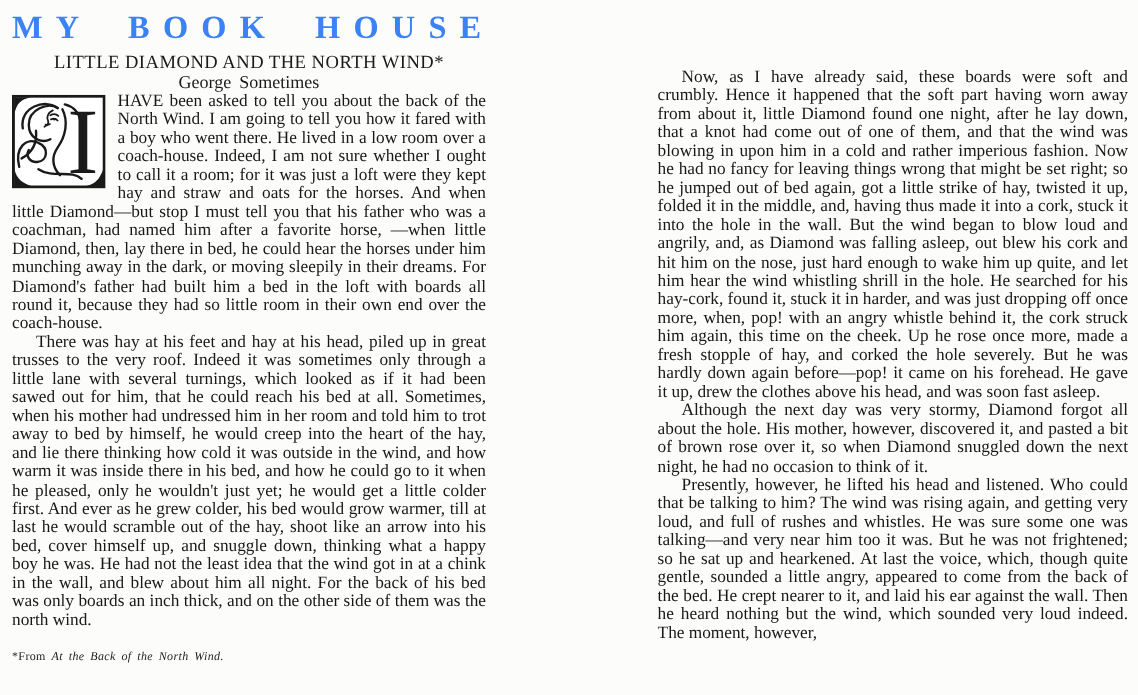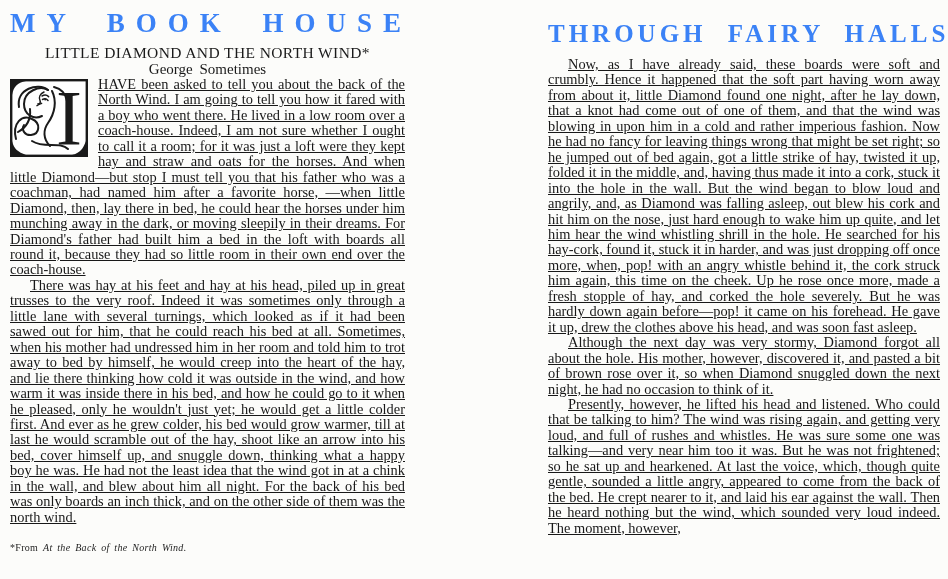--- a/index.html
+++ b/index.html
@@ -77,21 +77,20 @@
     line-height: 15.45px;
     text-align: justify;
     color: #181818;
   }
   .body-left  { top: 77px; height: 461px; }
   .body-right { top: 57px; height: 496px; }
 
   .body-text p {
     margin: 0;
     text-indent: 20px;
-    text-decoration: underline;
   }
   .body-text p.opening {
     text-indent: 0;
   }
 
   .initial-block {
     float: left;
     width: 78px;
     height: 78px;
     margin: 2px 10px 2px 0;
@@ -164,21 +163,20 @@
   </div>
 
   <div class="footnote">
     <span>*From </span><i>At the Back of the North Wind.</i>
   </div>
 
   <div class="page-number page-number-left">422</div>
 </section>
 
 <section class="page page-right">
-  <h1 class="running-head running-head-right">THROUGH FAIRY HALLS</h1>
 
   <div class="body-text body-right">
     <p>Now, as I have already said, these boards were soft and crumbly.  Hence it happened that the soft part having worn away from about it, little Diamond found one night, after he lay down, that a knot had come out of one of them, and that the wind was blowing in upon him in a cold and rather imperious fashion. Now he had no fancy for leaving things wrong that might be set right; so he jumped out of bed again, got a little strike of hay, twisted it up, folded it in the middle, and, having thus made it into a cork, stuck it into the hole in the wall.  But the wind began to blow loud and angrily, and, as Diamond was falling asleep, out blew his cork and hit him on the nose, just hard enough to wake him up quite, and let him hear the wind whistling shrill in the hole.  He searched for his hay-cork, found it, stuck it in harder, and was just dropping off once more, when, pop! with an angry whistle behind it, the cork struck him again, this time on the cheek.  Up he rose once more, made a fresh stopple of hay, and corked the hole severely.  But he was hardly down again before—pop! it came on his forehead.  He gave it up, drew the clothes above his head, and was soon fast asleep.</p>
     <p>Although the next day was very stormy, Diamond forgot all about the hole.  His mother, however, discovered it, and pasted a bit of brown rose over it, so when Diamond snuggled down the next night, he had no occasion to think of it.</p>
     <p>Presently, however, he lifted his head and listened.  Who could that be talking to him?  The wind was rising again, and getting very loud, and full of rushes and whistles.  He was sure some one was talking—and very near him too it was.  But he was not frightened; so he sat up and hearkened.  At last the voice, which, though quite gentle, sounded a little angry, appeared to come from the back of the bed.  He crept nearer to it, and laid his ear against the wall.  Then he heard nothing but the wind, which sounded very loud indeed.  The moment, however,</p>
   </div>
 
   <div class="page-number page-number-right">423</div>
 </section>
 

